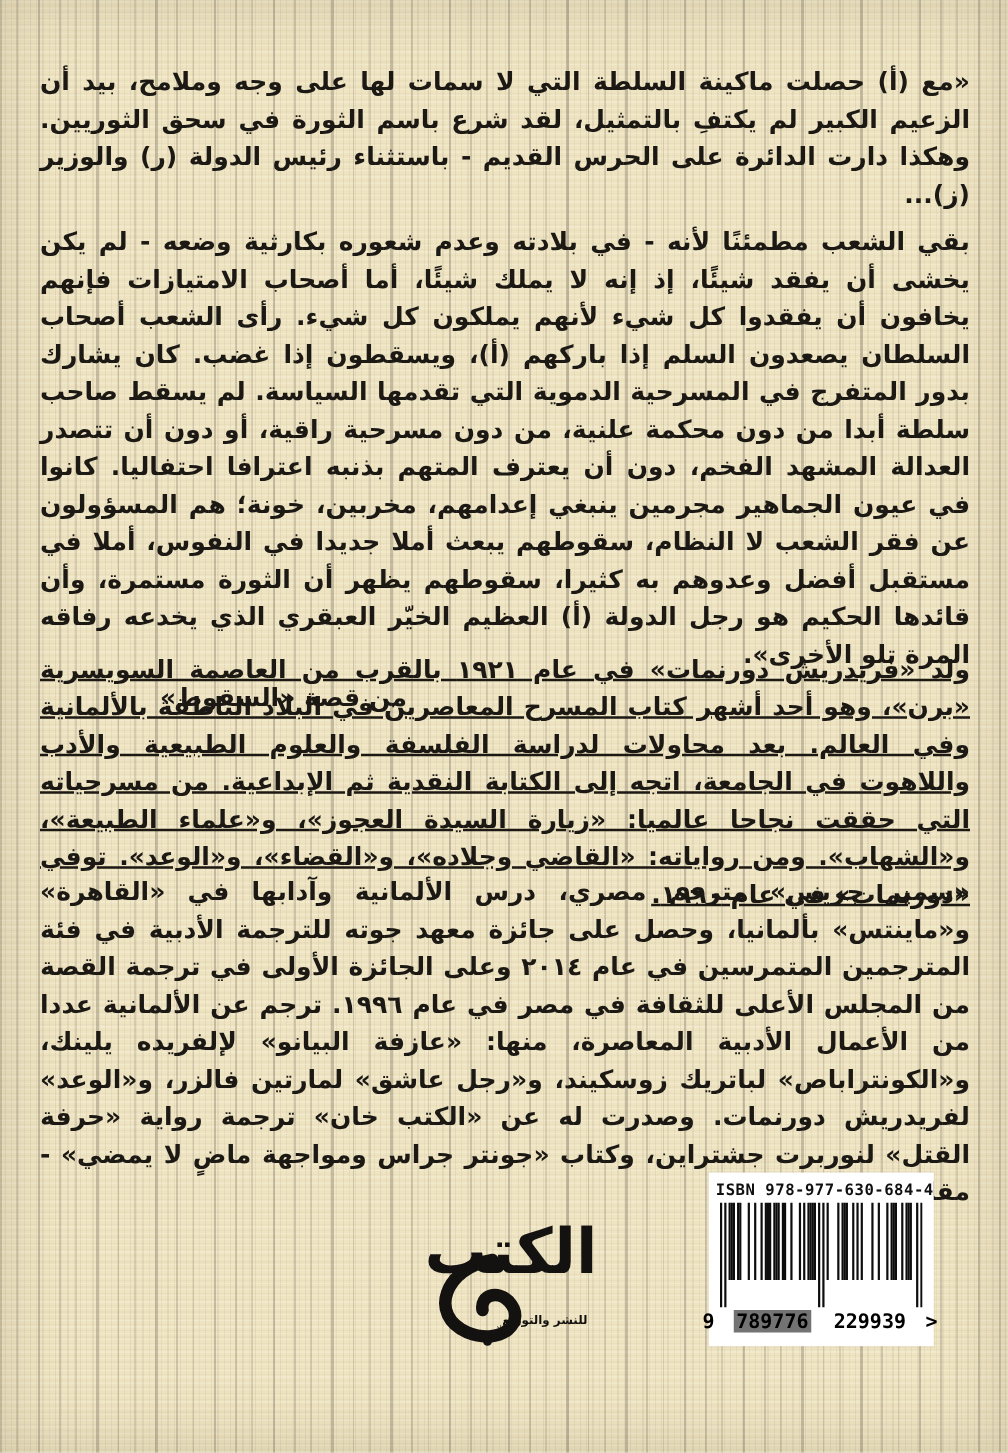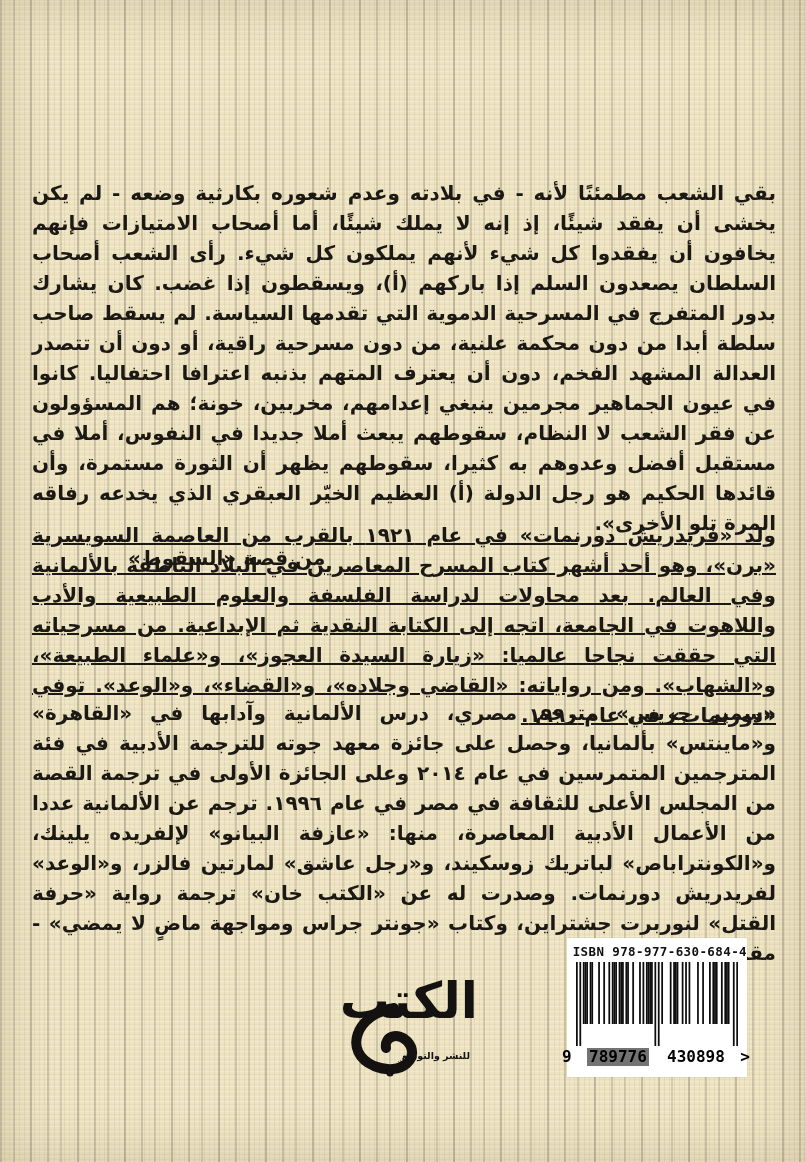--- a/index.html
+++ b/index.html
@@ -77,20 +77,21 @@
   .d-lead{left:-14px;}
   .d-left{left:11px;background:#737373;padding:0 2px;}
   .d-right{left:89px;background:#fff;padding:0 2px;}
   .d-suffix{right:-12px;}
 </style>
 </head>
 <body>
 
 <div class="page">
 
+  <div class="tblock" id="block-quote1">«مع (أ) حصلت ماكينة السلطة التي لا سمات لها على وجه وملامح، بيد أن الزعيم الكبير لم يكتفِ بالتمثيل، لقد شرع باسم الثورة في سحق الثوريين. وهكذا دارت الدائرة على الحرس القديم - باستثناء رئيس الدولة (ر) والوزير (ز)...</div>
 
   <div class="tblock" id="block-quote2">
     <div>بقي الشعب مطمئنًا لأنه - في بلادته وعدم شعوره بكارثية وضعه - لم يكن يخشى أن يفقد شيئًا، إذ إنه لا يملك شيئًا، أما أصحاب الامتيازات فإنهم يخافون أن يفقدوا كل شيء لأنهم يملكون كل شيء. رأى الشعب أصحاب السلطان يصعدون السلم إذا باركهم (أ)، ويسقطون إذا غضب. كان يشارك بدور المتفرج في المسرحية الدموية التي تقدمها السياسة. لم يسقط صاحب سلطة أبدا من دون محكمة علنية، من دون مسرحية راقية، أو دون أن تتصدر العدالة المشهد الفخم، دون أن يعترف المتهم بذنبه اعترافا احتفاليا. كانوا في عيون الجماهير مجرمين ينبغي إعدامهم، مخربين، خونة؛ هم المسؤولون عن فقر الشعب لا النظام، سقوطهم يبعث أملا جديدا في النفوس، أملا في مستقبل أفضل وعدوهم به كثيرا، سقوطهم يظهر أن الثورة مستمرة، وأن قائدها الحكيم هو رجل الدولة (أ) العظيم الخيّر العبقري الذي يخدعه رفاقه المرة تلو الأخرى».</div>
     <div class="attribution">من قصة «السقوط»</div>
   </div>
 
   <div class="tblock" id="block-author">ولد «فريدريش دورنمات» في عام ١٩٢١ بالقرب من العاصمة السويسرية «برن»، وهو أحد أشهر كتاب المسرح المعاصرين في البلاد الناطقة بالألمانية وفي العالم. بعد محاولات لدراسة الفلسفة والعلوم الطبيعية والأدب واللاهوت في الجامعة، اتجه إلى الكتابة النقدية ثم الإبداعية. من مسرحياته التي حققت نجاحا عالميا: «زيارة السيدة العجوز»، و«علماء الطبيعة»، و«الشهاب». ومن رواياته: «القاضي وجلاده»، و«القضاء»، و«الوعد». توفي «دورنمات» في عام ١٩٩٠.</div>
 
   <div class="tblock" id="block-translator">«سمير جريس» مترجم مصري، درس الألمانية وآدابها في «القاهرة» و«ماينتس» بألمانيا، وحصل على جائزة معهد جوته للترجمة الأدبية في فئة المترجمين المتمرسين في عام ٢٠١٤ وعلى الجائزة الأولى في ترجمة القصة من المجلس الأعلى للثقافة في مصر في عام ١٩٩٦. ترجم عن الألمانية عددا من الأعمال الأدبية المعاصرة، منها: «عازفة البيانو» لإلفريده يلينك، و«الكونتراباص» لباتريك زوسكيند، و«رجل عاشق» لمارتين فالزر، و«الوعد» لفريدريش دورنمات. وصدرت له عن «الكتب خان» ترجمة رواية «حرفة القتل» لنوربرت جشتراين، وكتاب «جونتر جراس ومواجهة ماضٍ لا يمضي» - مقالات نقدية.</div>
 
@@ -152,19 +153,19 @@
           <rect x="144.95" y="0" width="1.76" height="62"></rect>
           <rect x="148.36" y="0" width="1.76" height="62"></rect>
           <rect x="150.06" y="0" width="1.76" height="62"></rect>
           <rect x="151.77" y="0" width="1.76" height="62"></rect>
           <rect x="156.88" y="0" width="1.76" height="84"></rect>
           <rect x="160.29" y="0" width="1.76" height="84"></rect>
         </svg>
       <div class="barcode-digits">
         <span class="d-lead">9</span>
         <span class="d-left">789776</span>
-        <span class="d-right">430898</span>
+        <span class="d-right">229939</span>
         <span class="d-suffix">&gt;</span>
       </div>
     </div>
   </div>
 
 </div>
 
 </body></html>

